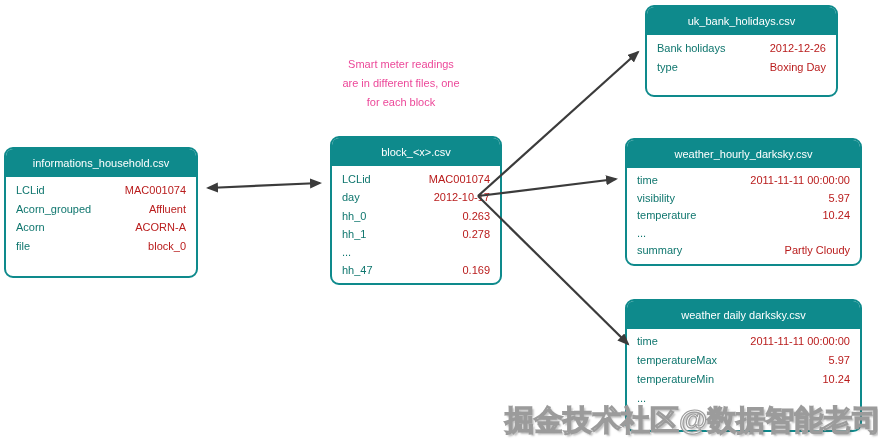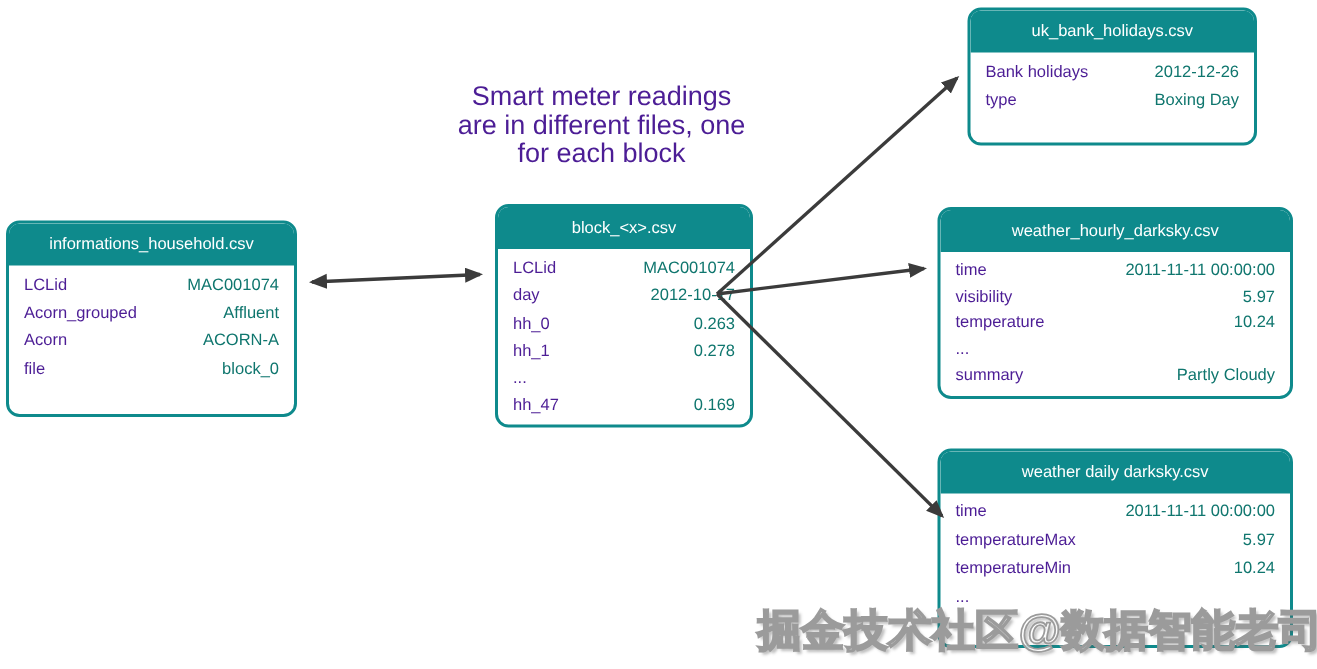--- a/index.html
+++ b/index.html
@@ -29,41 +29,41 @@
     white-space:nowrap;
   }
   .card-body{padding:4px 10px 6px 10px;}
   .frow{
     display:flex;
     justify-content:space-between;
     line-height:18.6px;
     white-space:nowrap;
     gap:10px;
   }
-  .fname{color:#4c1d95;}
-  .fval{color:#0f766e;text-align:right;}
+  .fname{color:#0f766e;}
+  .fval{color:#b91c1c;text-align:right;}
 
   #card-informations{left:4px;  top:147px; width:194px; height:131px;}
   #card-block       {left:330px; top:136px; width:172px; height:149px;}
   #card-bank        {left:645px; top:5px;   width:193px; height:92px;}
   #card-hourly      {left:625px; top:138px; width:237px; height:128px;}
   #card-daily       {left:625px; top:299px; width:237px; height:133px;}
 
   #card-hourly .frow{line-height:17.6px;}
   #card-block  .frow{line-height:18.3px;}
   #card-daily  .frow{line-height:19px;}
   #card-daily  .card-body{padding-top:3px;}
 
   .annotation{
     position:absolute;
     left:295px; top:55px; width:212px;
     text-align:center;
-    font-size:18px;
+    font-size:11px;
     line-height:19px;
-    color:#4c1d95;
+    color:#ec4899;
   }
   .watermark{
     position:absolute;
     left:505px; top:401px;
     font-size:29px;
     font-weight:700;
     letter-spacing:0px;
     color:rgba(255,255,255,0.72);
     -webkit-text-stroke:1.2px #9b9b9b;
     text-shadow:2px 2px 2px rgba(90,90,90,0.40);

